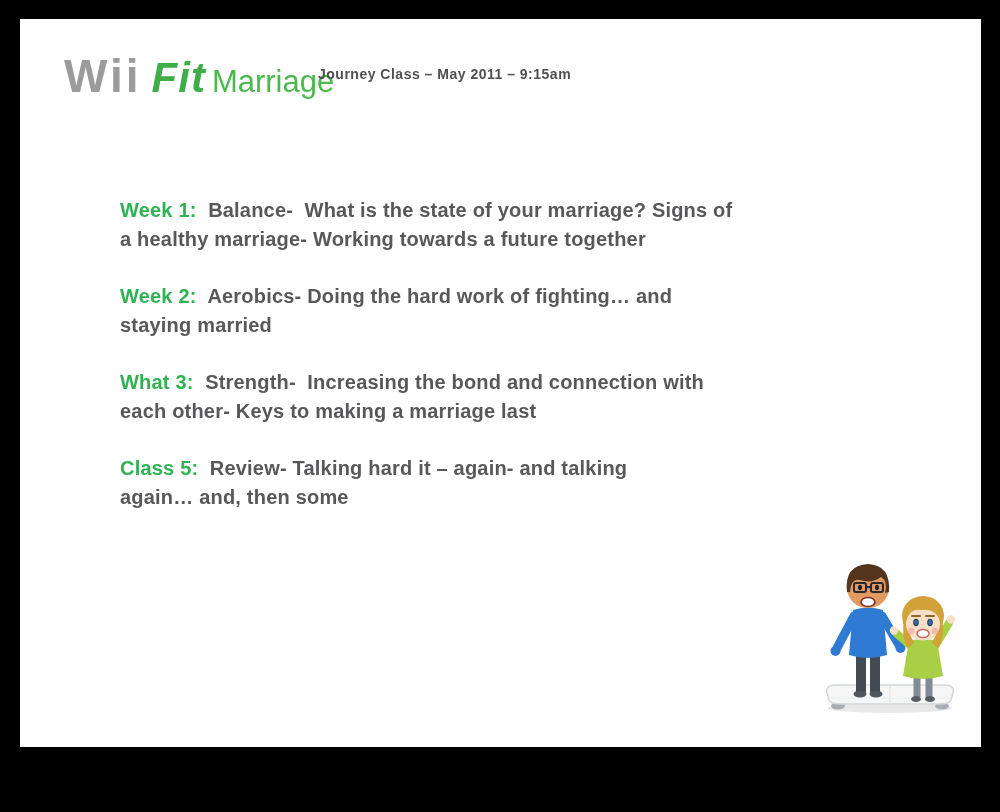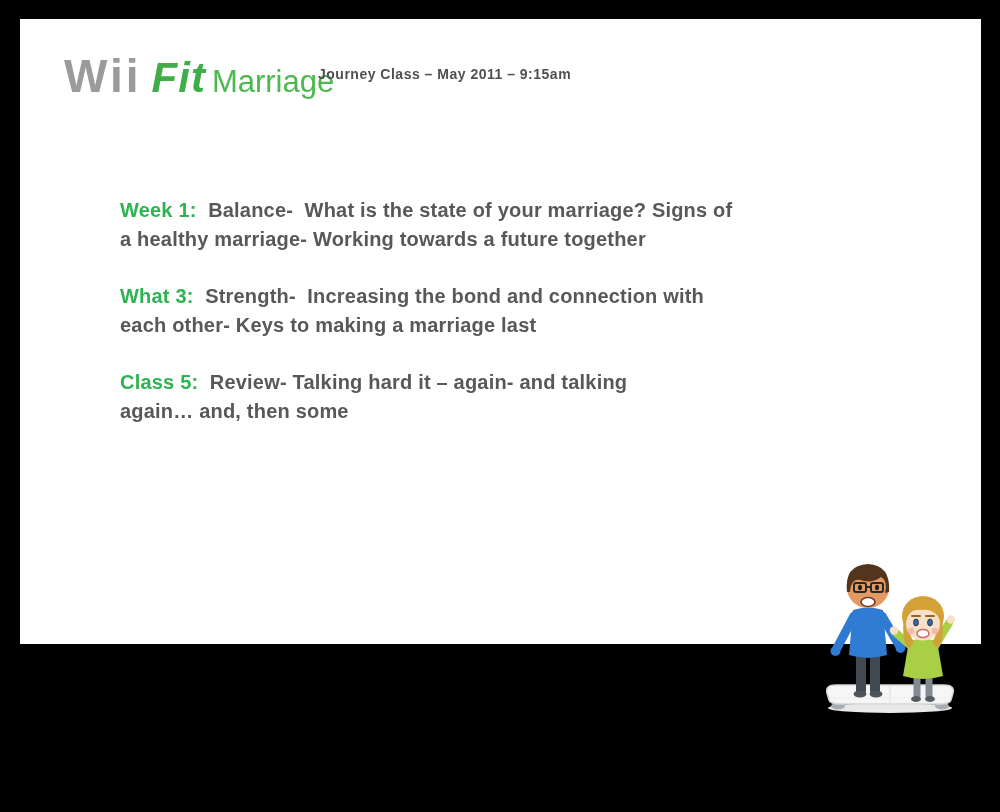--- a/index.html
+++ b/index.html
@@ -5,21 +5,21 @@
   html,body{margin:0;padding:0;}
   body{
     width:1000px;height:812px;
     background:#000;
     position:relative;
     overflow:hidden;
     font-family:"Liberation Sans",sans-serif;
   }
   .stage{position:absolute;left:0;top:0;width:1000px;height:812px;background:#000;}
   .slide{
-    position:absolute;left:20px;top:19px;width:961px;height:625px;
+    position:absolute;left:20px;top:19px;width:961px;height:728px;
     background:#ffffff;
   }
   
   .logo{
     position:absolute;left:44px;top:34px;
     display:flex;align-items:baseline;white-space:nowrap;
   }
   .logo-wii{
     font-size:46px;font-weight:700;color:#9b9b9b;
     letter-spacing:3px;line-height:1;
@@ -65,20 +65,22 @@
       <span class="logo-wii">Wii</span>
       <span class="logo-fit">Fit</span>
       <span class="logo-marriage">Marriage</span>
     </div>
 
     <div class="title">Journey Class – May 2011 – 9:15am</div>
 
     <div class="weeks">
       <p class="week"><span class="wk">Week 1:</span><span>  Balance-  What is the state of your marriage? Signs of
 a healthy marriage- Working towards a future together</span></p>
+      <p class="week"><span class="wk">Week 2:</span><span>  Aerobics- Doing the hard work of fighting… and
+staying married</span></p>
       <p class="week"><span class="wk">What 3:</span><span>  Strength-  Increasing the bond and connection with
 each other- Keys to making a marriage last</span></p>
       <p class="week"><span class="wk">Class 5:</span><span>  Review- Talking hard it – again- and talking
 again… and, then some</span></p>
     </div>
 
     <svg class="mii" viewBox="0 0 140 162" aria-hidden="true">
 
       <ellipse cx="70" cy="156" rx="62" ry="5" fill="#e8e8e8"></ellipse>
 

